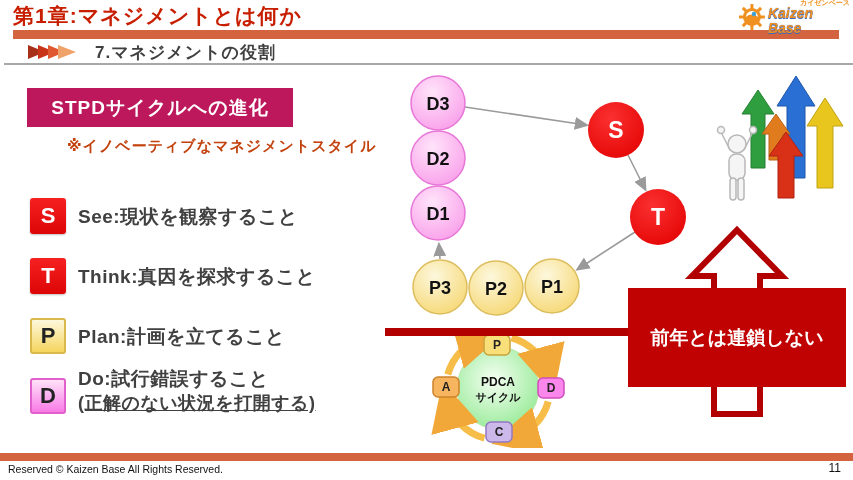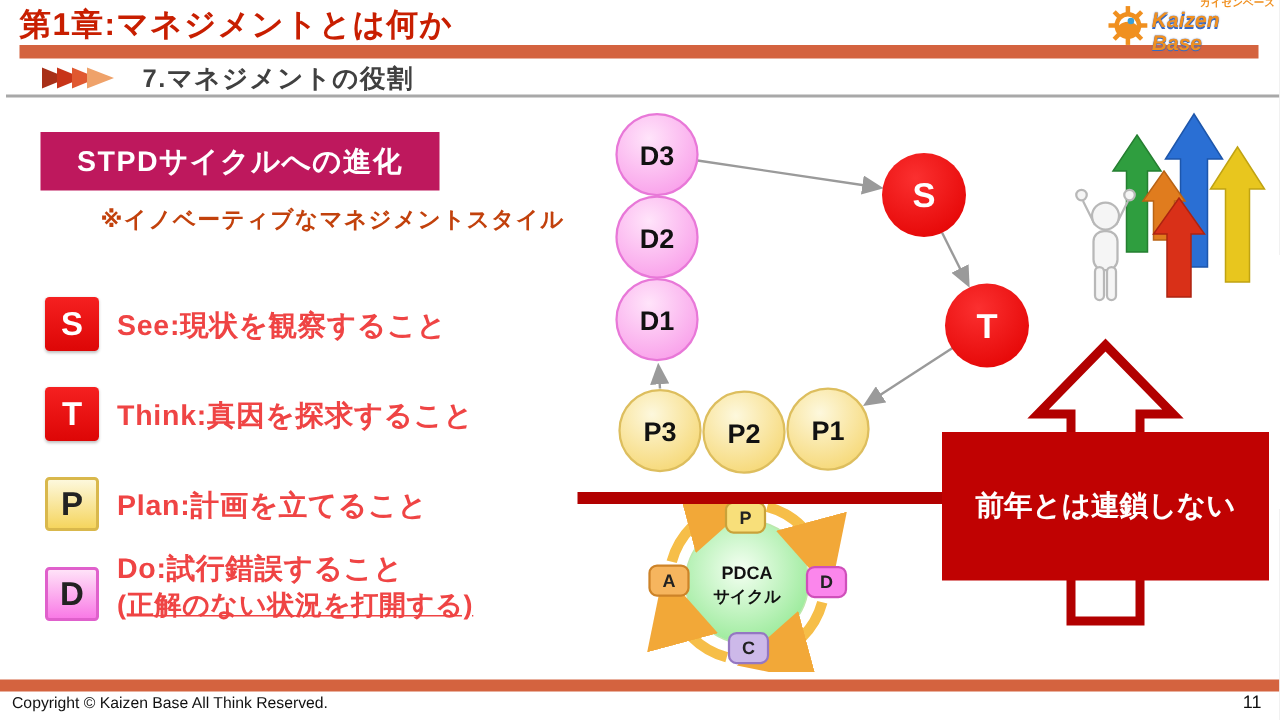--- a/index.html
+++ b/index.html
@@ -20,21 +20,21 @@
   .logo-brand{font-size:14px;font-weight:bold;font-style:italic;color:#f09020;line-height:15px;text-shadow:0 0 1px #3868c0,0 1px 0 #3868c0;}
   
   .green-box{position:absolute;left:27px;top:88px;width:266px;height:39px;background:#be185d;display:flex;align-items:center;justify-content:center;
     font-size:19px;font-weight:bold;color:#fff;letter-spacing:1px;}
   .green-note{position:absolute;left:36px;top:137px;font-size:15px;font-weight:bold;color:#c2410c;letter-spacing:1px;margin-left:31px;}
   .letter-box{position:absolute;left:30px;width:36px;height:36px;border-radius:3px;display:flex;align-items:center;justify-content:center;
     font-size:22px;font-weight:bold;}
   .lb-red{background:linear-gradient(180deg,#f52020,#dd0606);color:#fff;box-shadow:0 1px 2px rgba(0,0,0,.25);}
   .lb-yellow{background:linear-gradient(180deg,#fdf8dc,#f5d55e);border:2px solid #d9b84c;color:#222;width:32px;height:32px;}
   .lb-pink{background:linear-gradient(180deg,#ffe2f8,#f97ae6);border:2px solid #e060cc;color:#222;width:32px;height:32px;}
-  .item-label{position:absolute;left:78px;font-size:19px;font-weight:bold;color:#ef4444;letter-spacing:.5px;white-space:nowrap;}
+  .item-label{position:absolute;left:78px;font-size:19px;font-weight:bold;color:#404040;letter-spacing:.5px;white-space:nowrap;}
   .item-label-line2{font-size:18px;}
   
   .red-line{position:absolute;left:385px;top:328px;width:243px;height:8px;background:#b20000;z-index:1;}
   .big-arrow{position:absolute;left:678px;top:224px;z-index:2;}
   .callout{position:absolute;left:628px;top:288px;width:218px;height:99px;background:#c00202;z-index:3;
     display:flex;flex-direction:column;align-items:center;justify-content:center;
     color:#fff;font-size:19px;font-weight:bold;line-height:31px;text-align:center;}
   .stpd-diagram{position:absolute;left:395px;top:70px;}
   .pdca{position:absolute;left:425px;top:330px;}
   .clipart{position:absolute;left:706px;top:72px;}
@@ -223,16 +223,16 @@
       <circle cx="15" cy="58" r="3.5"></circle>
       <circle cx="47" cy="58" r="3.5"></circle>
       <circle cx="31" cy="72" r="9"></circle>
       <rect x="23" y="82" width="16" height="26" rx="7"></rect>
       <rect x="24" y="106" width="6" height="22" rx="3"></rect>
       <rect x="32" y="106" width="6" height="22" rx="3"></rect>
     </g>
   </svg>
 
   <div class="footer-bar"></div>
-  <div class="copyright">Copyright ©  Kaizen Base  All Think Reserved.</div>
+  <div class="copyright">Reserved ©  Kaizen Base  All Rights Reserved.</div>
   <div class="page-number">11</div>
 
 </div>
 
 </body></html>

